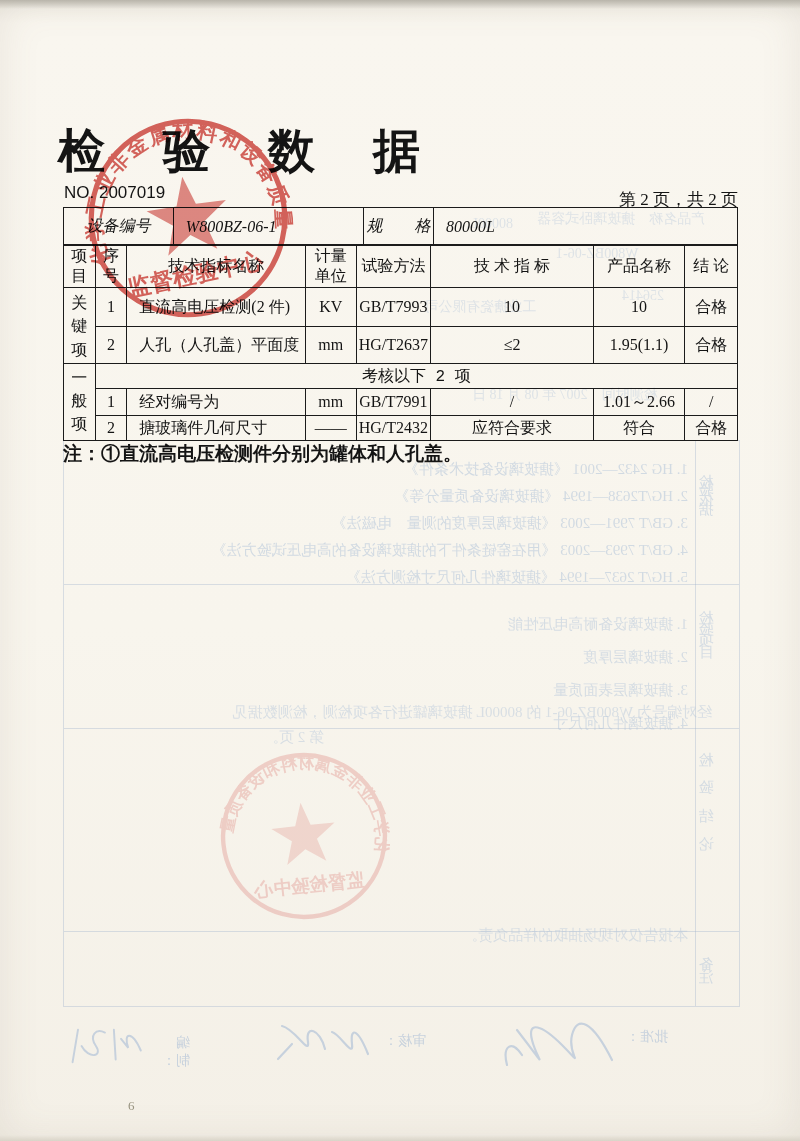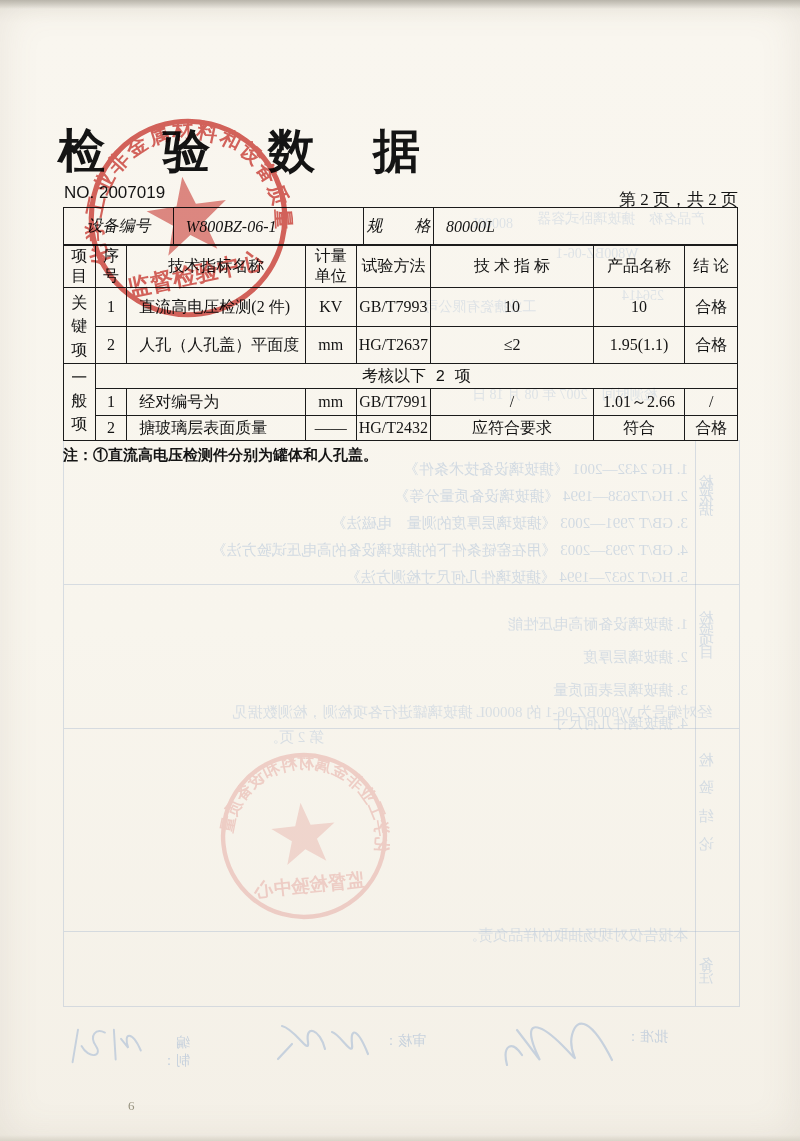--- a/index.html
+++ b/index.html
@@ -25,21 +25,21 @@
   
   .content{position:absolute;left:63px;top:207px;width:675px;}
   table{border-collapse:collapse;width:100%;table-layout:fixed;}
   td,th{border:1.6px solid #1b1b1b;font-size:16px;font-weight:normal;
     text-align:center;vertical-align:middle;padding:1px 2px;overflow:hidden;}
   .t-main{margin-top:-1.6px;}
   td.cell-name{text-align:left;padding-left:12px;}
   .group-cell{word-break:break-all;line-height:1.45;font-size:16px;padding:0 6px;}
   .wrap2{word-break:break-all;line-height:1.25;}
   .pre{white-space:pre-wrap;text-align:center;}
-  .note-line{margin-top:5px;font-size:15px;font-weight:bold;}
+  .note-line{font-size:19px;font-weight:bold;}
 
   
   .stamp{position:absolute;left:84px;top:112px;width:208px;height:212px;
     opacity:.85;transform:rotate(-8deg);mix-blend-mode:multiply;pointer-events:none;}
 
   
   .ghost{position:absolute;color:#b3c5da;pointer-events:none;}
   .flip{transform:scaleX(-1);}
   .ghost-grid{position:absolute;left:63px;top:440px;width:675px;height:565px;
     border:1px solid rgba(160,180,205,.38);}
@@ -213,21 +213,21 @@
         <td>1</td>
         <td class="cell-name">经对编号为</td>
         <td>mm</td>
         <td>GB/T7991</td>
         <td>/</td>
         <td>1.01～2.66</td>
         <td>/</td>
       </tr>
       <tr style="height:25px;">
         <td>2</td>
-        <td class="cell-name">搪玻璃层表面质量</td>
+        <td class="cell-name">搪玻璃件几何尺寸</td>
         <td>——</td>
         <td>HG/T2432</td>
         <td>应符合要求</td>
         <td>符合</td>
         <td>合格</td>
       </tr>
     </tbody>
       </table>
 
     <div class="note-line">注：①直流高电压检测件分别为罐体和人孔盖。</div>

